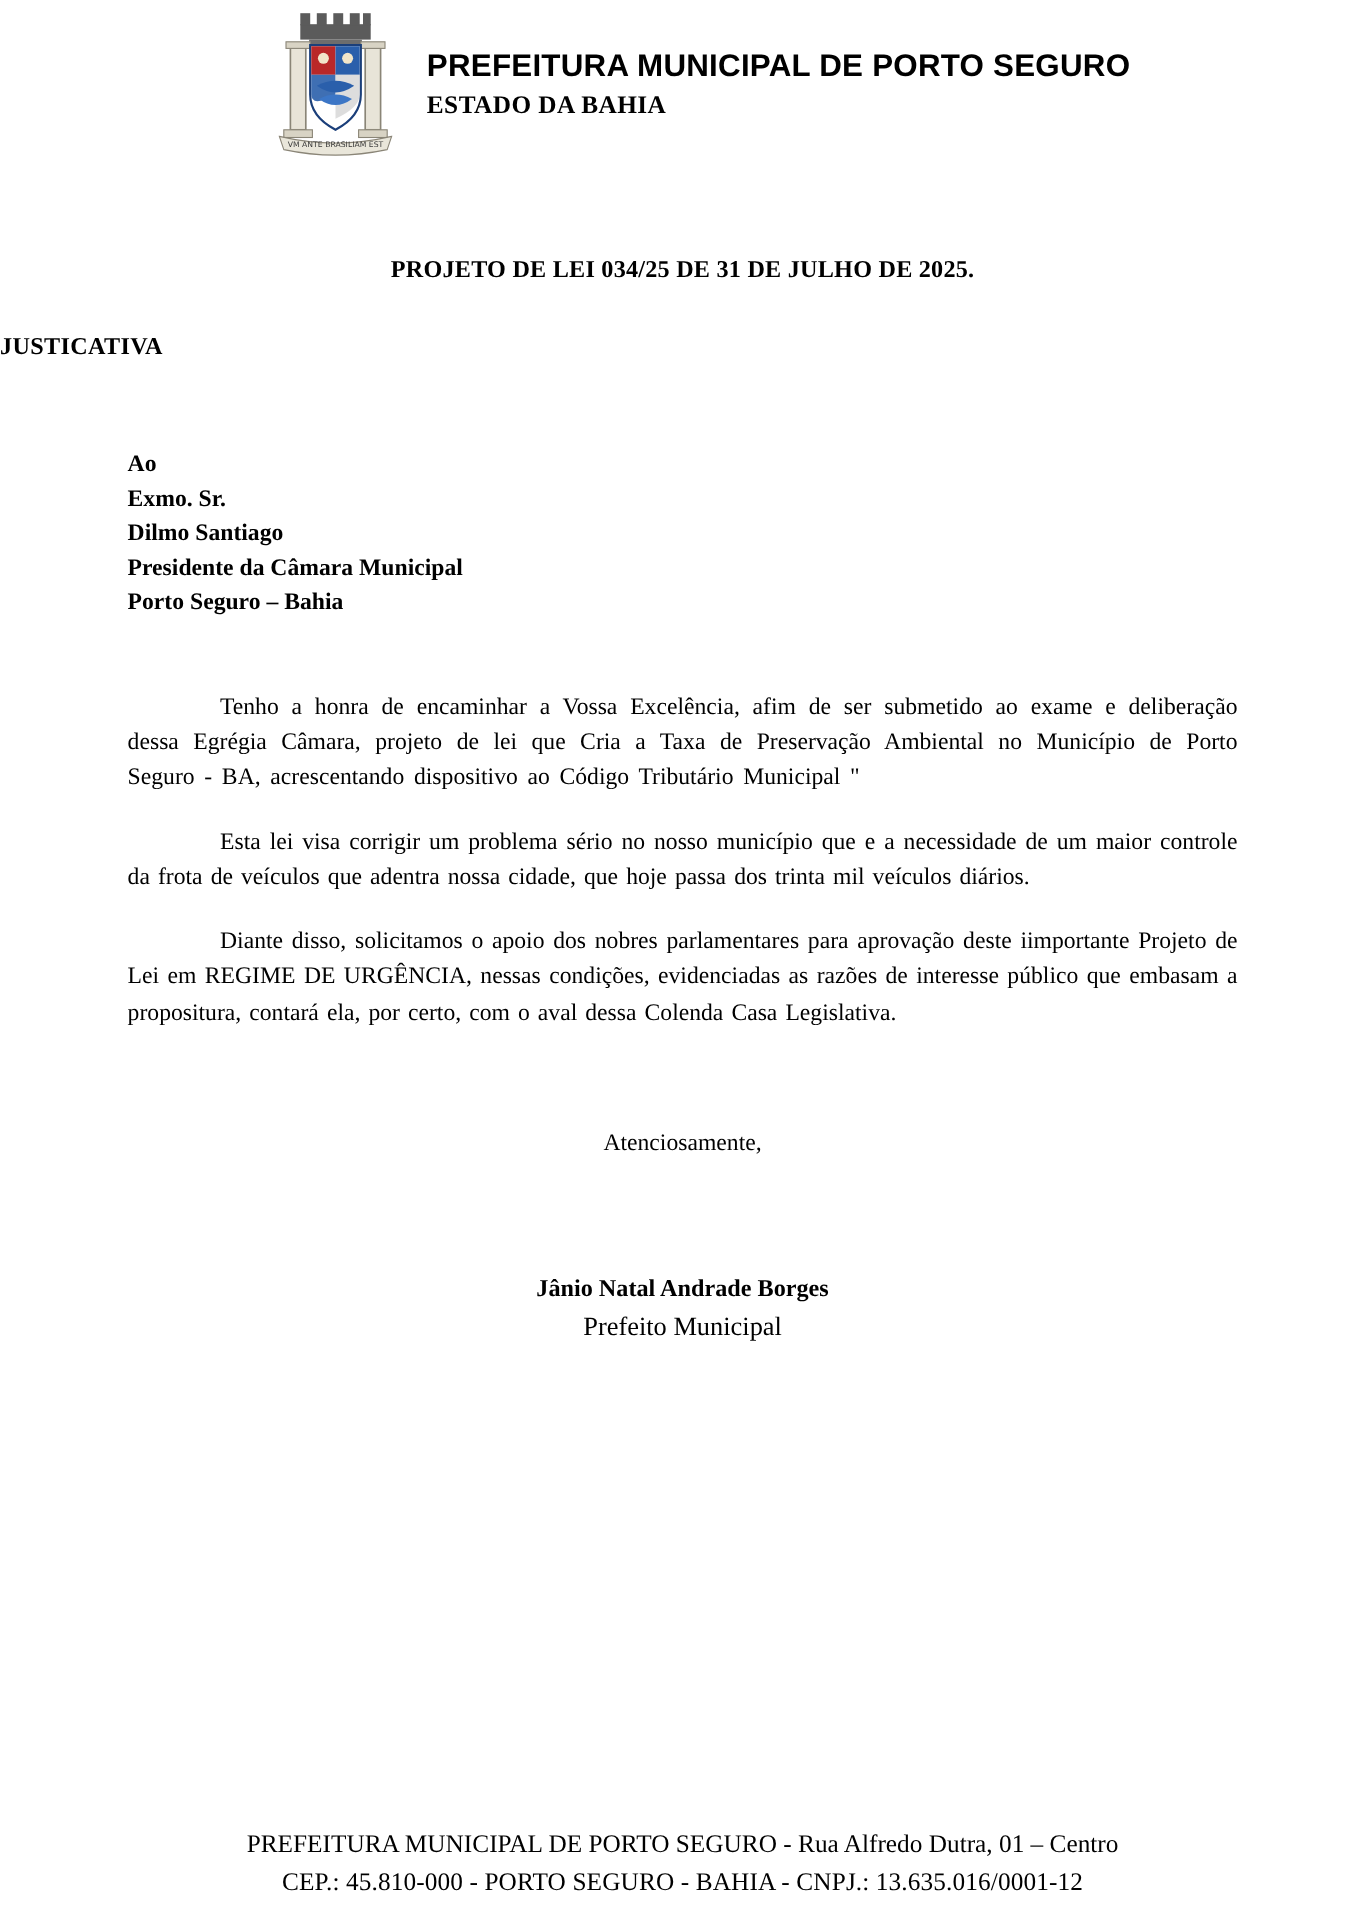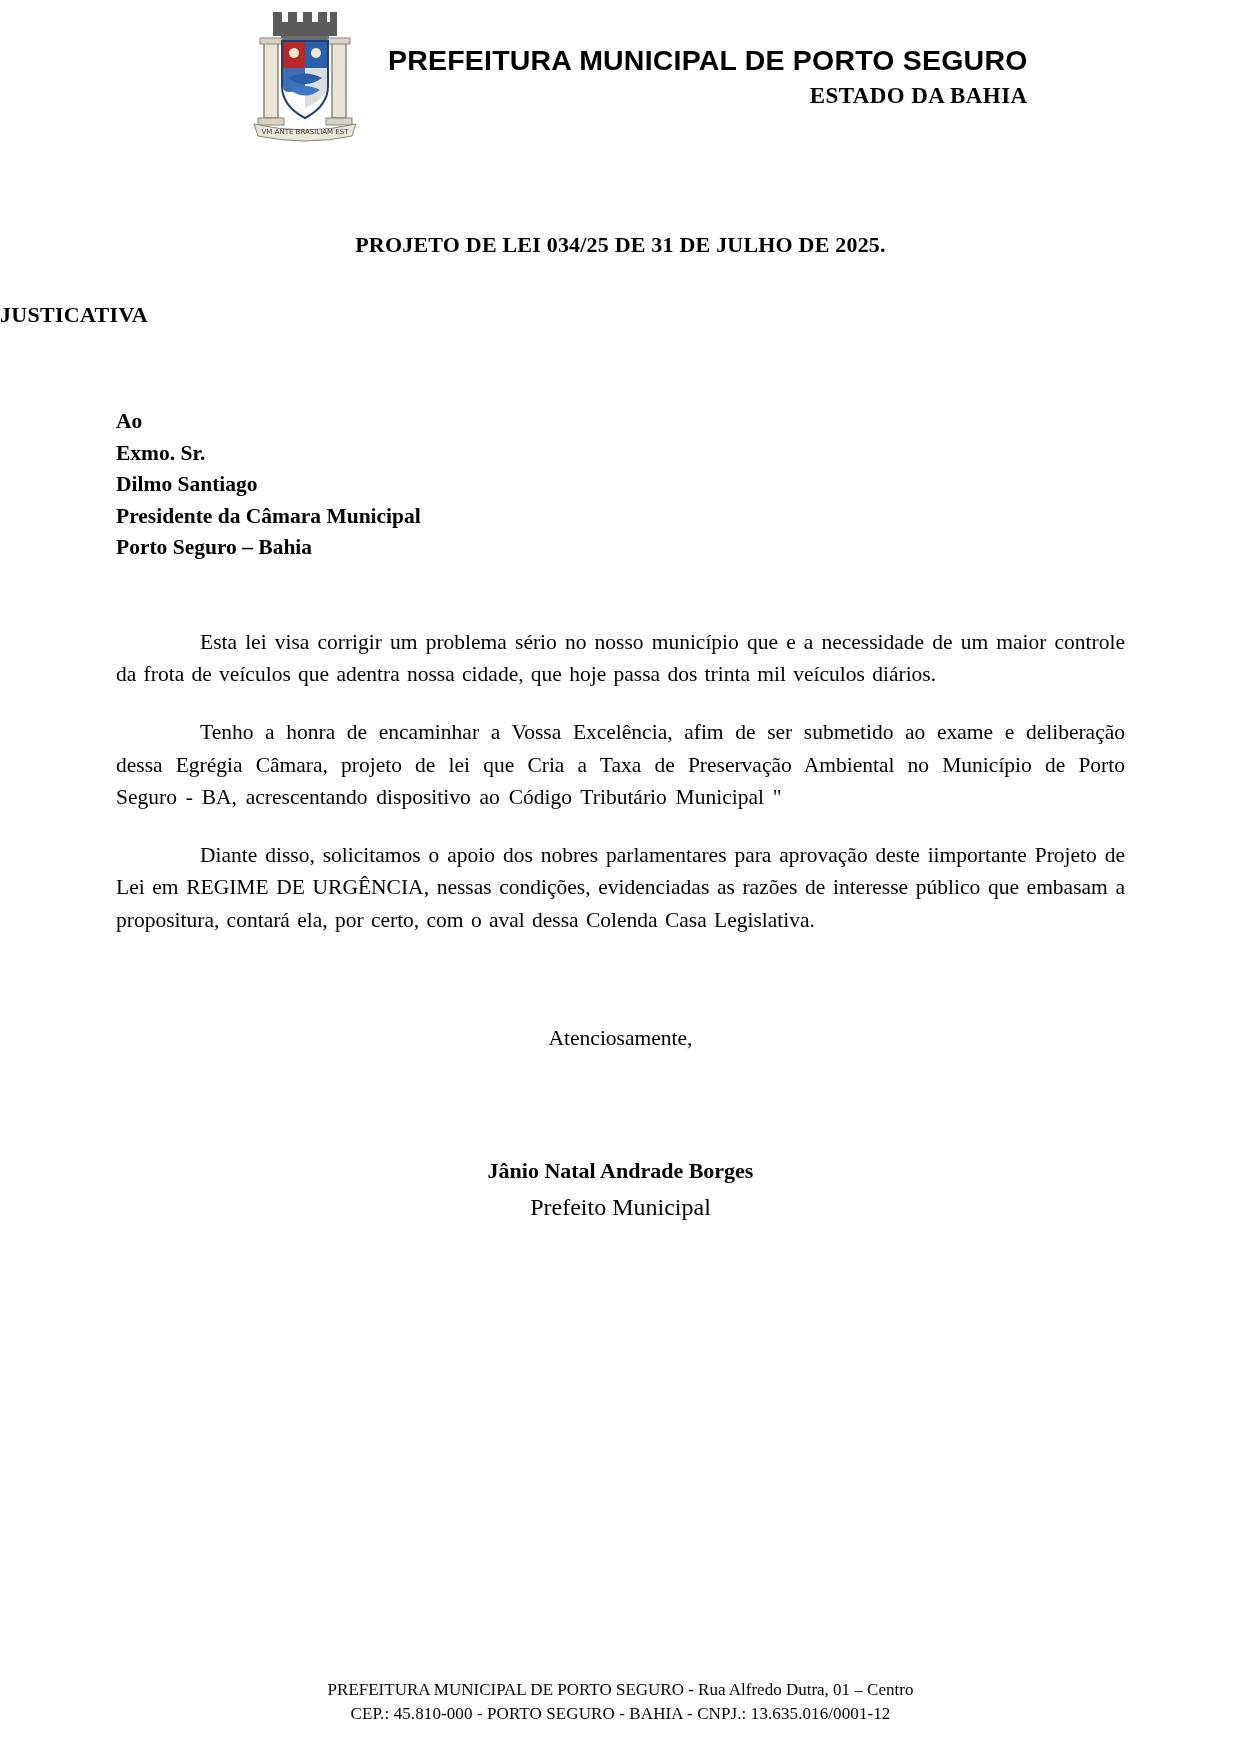--- a/index.html
+++ b/index.html
@@ -43,21 +43,21 @@
     font-family: "Liberation Sans", sans-serif;
     font-weight: bold;
     font-size: 28.5px;
     letter-spacing: 0.2px;
     white-space: nowrap;
   }
   .org-state {
     font-family: "Liberation Serif", serif;
     font-weight: bold;
     font-size: 23px;
-    text-align: right;
+    text-align: left;
     margin-top: 6px;
     letter-spacing: 0.4px;
   }
 
   
   .doc-title {
     text-align: center;
     font-weight: bold;
     font-size: 22px;
     margin-top: 88px;
@@ -117,21 +117,21 @@
     margin-top: 2px;
   }
 
   
   .footer {
     position: absolute;
     left: 0;
     right: 0;
     bottom: 28px;
     text-align: center;
-    font-size: 17px;
+    font-size: 23px;
     line-height: 1.45;
   }
   .footer-line2 { letter-spacing: 0.1px; }
 </style>
 </head>
 <body>
 
 <div class="page">
 
   <div class="header">
@@ -187,22 +187,22 @@
 
   <div class="addr">
     <div>Ao</div>
     <div>Exmo. Sr.</div>
     <div>Dilmo Santiago</div>
     <div>Presidente da Câmara Municipal</div>
     <div>Porto Seguro – Bahia</div>
   </div>
 
   <div class="body-wrap">
+    <p class="para p1">Tenho a honra de encaminhar a Vossa Excelência, afim de ser submetido ao exame e deliberação dessa Egrégia Câmara, projeto de lei que Cria  a  Taxa  de  Preservação  Ambiental   no   Município   de Porto Seguro - BA, acrescentando dispositivo ao Código Tributário Municipal "</p>
     <p class="para spaced">Esta lei visa corrigir um problema sério no nosso município que e a necessidade de um maior controle da frota de veículos que adentra nossa cidade, que hoje passa dos trinta mil veículos diários.</p>
-    <p class="para p1">Tenho a honra de encaminhar a Vossa Excelência, afim de ser submetido ao exame e deliberação dessa Egrégia Câmara, projeto de lei que Cria  a  Taxa  de  Preservação  Ambiental   no   Município   de Porto Seguro - BA, acrescentando dispositivo ao Código Tributário Municipal "</p>
     <p class="para spaced"><span>Diante disso, solicitamos o apoio dos nobres parlamentares para aprovação deste iimportante Projeto de Lei em </span><span class="strong">REGIME DE URGÊNCIA</span><span>, nessas condições, evidenciadas as razões de interesse público que embasam a propositura, contará ela, por certo, com o aval dessa Colenda Casa Legislativa.</span></p>
 
     <div class="closing">Atenciosamente,</div>
 
     <div class="signature">
       <div class="sig-name">Jânio Natal Andrade Borges</div>
       <div class="sig-role">Prefeito Municipal</div>
     </div>
   </div>
 

